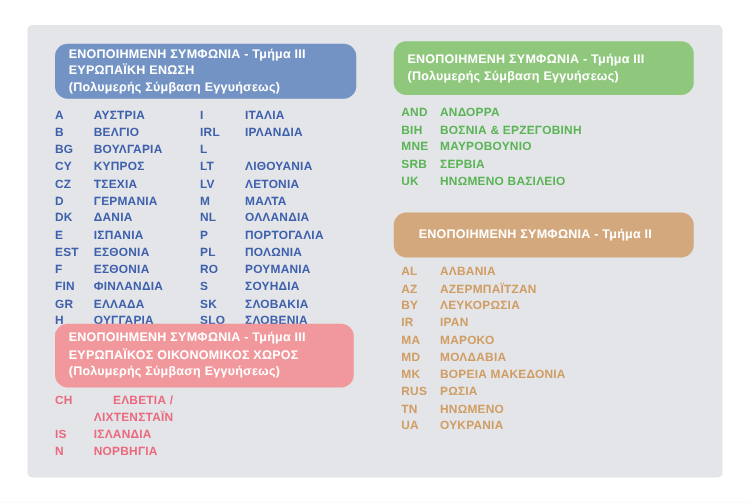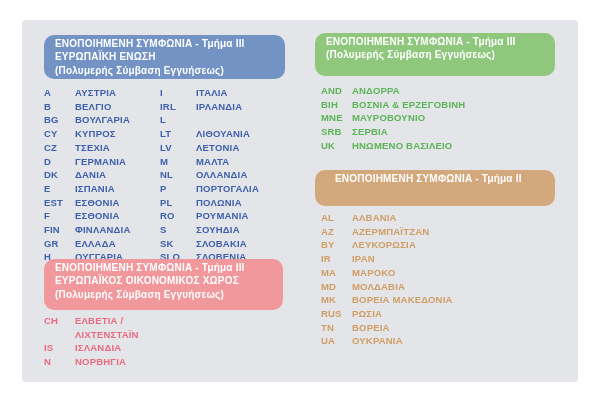--- a/index.html
+++ b/index.html
@@ -3,32 +3,32 @@
 <meta charset="utf-8">
 <style>
   html,body{margin:0;padding:0;background:#ffffff;}
   #page{
     position:relative;width:600px;height:402px;background:#ffffff;overflow:hidden;
     font-family:"Liberation Sans",sans-serif;font-weight:700;
   }
   #panel{position:absolute;left:22px;top:20px;width:556px;height:362px;border-radius:4px;}
   .header{
     position:absolute;box-sizing:border-box;border-radius:10px;
-    display:flex;flex-direction:column;justify-content:flex-start;
+    display:flex;flex-direction:column;justify-content:center;
     padding:2px 11px;color:#ffffff;font-size:10px;line-height:13.4px;
     letter-spacing:.2px;
   }
   .title{white-space:pre-line;}
   .list{position:absolute;font-size:9.5px;line-height:13.7px;letter-spacing:.2px;}
   .cols{display:flex;}
   .col-left{width:116px;flex:none;}
   .row{display:flex;align-items:flex-start;}
   .code{flex:none;width:31px;}
   .col-right .code{width:36px;}
-  .name{white-space:pre-line;}
+  .name{white-space:pre-line;text-align:right;}
   
   #eu-header{left:44px;top:35px;width:241px;height:44px;}
   #eu-list{left:44px;top:86px;}
   #ga-header{left:315px;top:33px;width:240px;height:43px;}
   #ga-list{left:321px;top:84px;}
   #s2-header{left:315px;top:170px;width:240px;height:36px;}
   #s2-list{left:321px;top:211px;}
   #eea-header{left:44px;top:259px;width:239px;height:51px;}
   #eea-list{left:44px;top:314px;}
 </style>
@@ -215,21 +215,21 @@
       <div class="row">
         <span class="code">MK</span>
         <span class="name">ΒΟΡΕΙΑ ΜΑΚΕΔΟΝΙΑ</span>
       </div>
       <div class="row">
         <span class="code">RUS</span>
         <span class="name">ΡΩΣΙΑ</span>
       </div>
       <div class="row">
         <span class="code">TN</span>
-        <span class="name">ΒΟΡΕΙΑ</span>
+        <span class="name">ΗΝΩΜΕΝΟ</span>
       </div>
       <div class="row">
         <span class="code">UA</span>
         <span class="name">ΟΥΚΡΑΝΙΑ</span>
       </div>
     </div>
 
   <div id="eea-header" class="header" style="background: rgb(241, 152, 157);">
     <span class="title">ΕΝΟΠΟΙΗΜΕΝΗ ΣΥΜΦΩΝΙΑ - Τμήμα III
 ΕΥΡΩΠΑΪΚΟΣ ΟΙΚΟΝΟΜΙΚΟΣ ΧΩΡΟΣ

